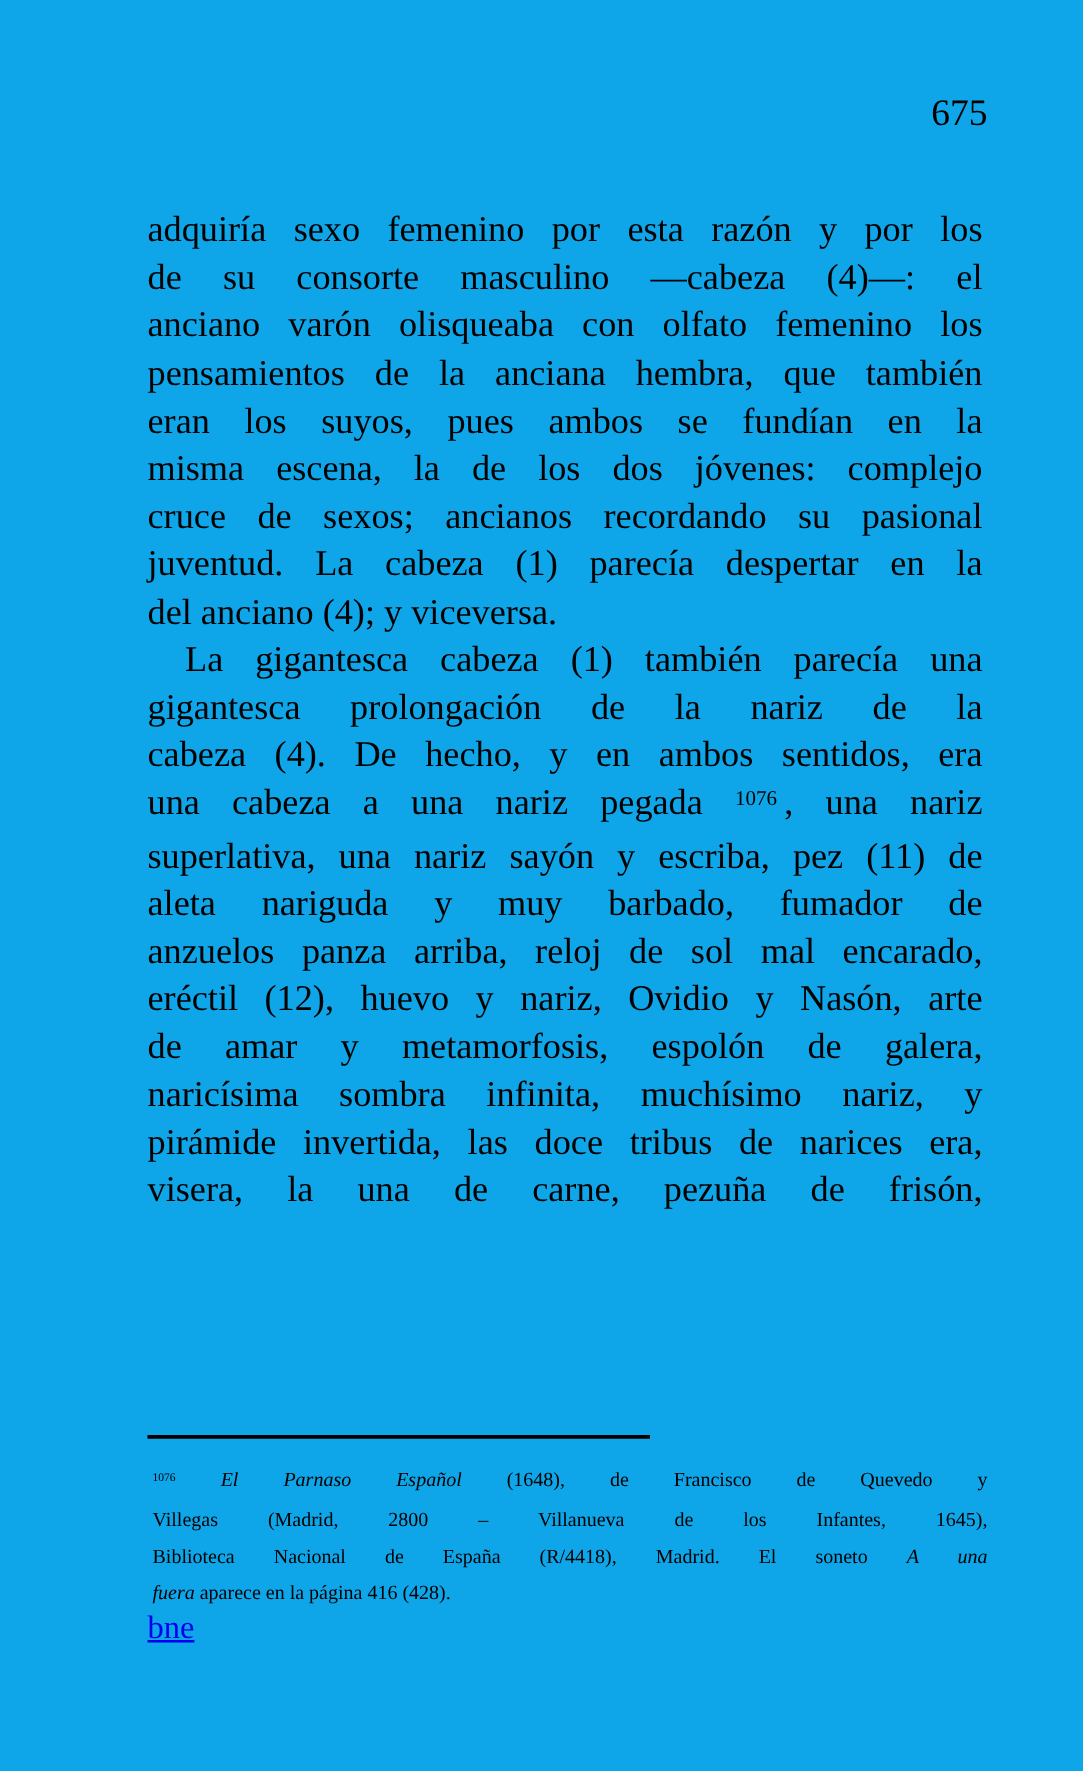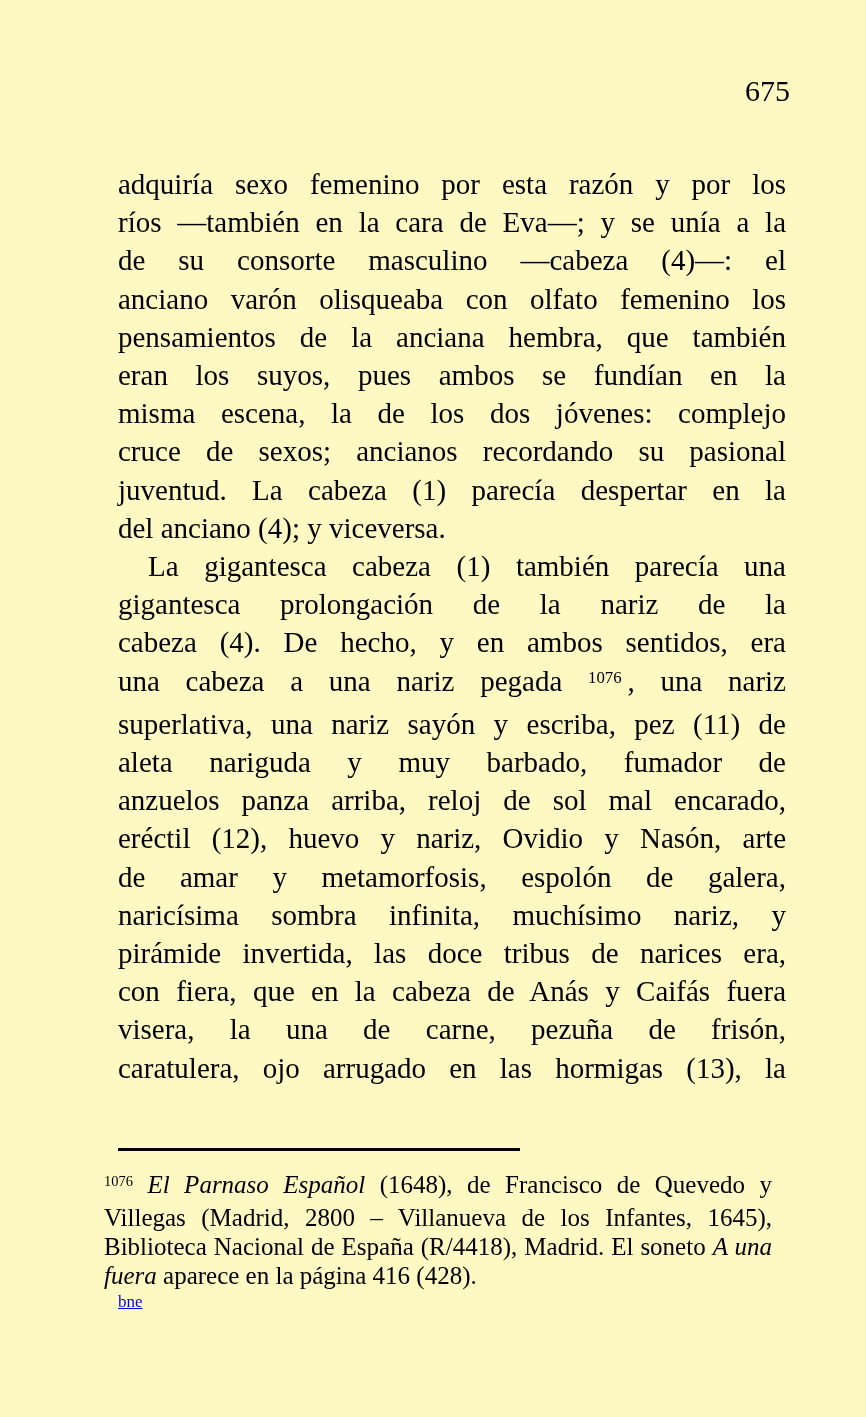--- a/index.html
+++ b/index.html
@@ -4,21 +4,21 @@
 <style>
   html, body {
     margin: 0;
     padding: 0;
     background: #ffffff;
   }
   .page {
     position: relative;
     width: 866px;
     height: 1417px;
-    background: #fef9c3;
+    background: #0ea5e9;
     color: #000000;
     font-family: "Liberation Serif", "DejaVu Serif", serif;
     overflow: hidden;
   }
   .page-number {
     position: absolute;
     top: 73px;
     left: 118px;
     width: 672px;
     text-align: right;
@@ -37,30 +37,30 @@
     position: absolute;
     top: 1148px;
     left: 118px;
     width: 402px;
     height: 3px;
     background: #000000;
   }
   .footnote-text {
     position: absolute;
     top: 1170px;
-    left: 104px;
+    left: 122px;
     width: 668px;
-    font-size: 25px;
+    font-size: 16px;
     line-height: 29px;
   }
   .bne-link {
     position: absolute;
     top: 1287px;
     left: 118px;
-    font-size: 17px;
+    font-size: 26px;
     line-height: 29px;
     color: #0000ee;
     text-decoration: underline;
     cursor: pointer;
   }
   .line {
     text-align: justify;
     text-align-last: justify;
     text-justify: inter-word;
   }
@@ -80,43 +80,40 @@
   }
 </style>
 </head>
 <body>
 
 <div class="page">
   <div class="page-number">675</div>
 
   <div class="body-text">
       <div class="line"><span class="seg">adquiría sexo femenino por esta razón y por los</span></div>
-      <div class="line"><span class="seg">ríos —también en la cara de Eva—; y se unía a la</span></div>
       <div class="line"><span class="seg">de su consorte masculino —cabeza (4)—: el</span></div>
       <div class="line"><span class="seg">anciano varón olisqueaba con olfato femenino los</span></div>
       <div class="line"><span class="seg">pensamientos de la anciana hembra, que también</span></div>
       <div class="line"><span class="seg">eran los suyos, pues ambos se fundían en la</span></div>
       <div class="line"><span class="seg">misma escena, la de los dos jóvenes: complejo</span></div>
       <div class="line"><span class="seg">cruce de sexos; ancianos recordando su pasional</span></div>
       <div class="line"><span class="seg">juventud. La cabeza (1) parecía despertar en la</span></div>
       <div class="line last"><span class="seg">del anciano (4); y viceversa.</span></div>
       <div class="line indent"><span class="seg">La gigantesca cabeza (1) también parecía una</span></div>
       <div class="line"><span class="seg">gigantesca prolongación de la nariz de la</span></div>
       <div class="line"><span class="seg">cabeza (4). De hecho, y en ambos sentidos, era</span></div>
       <div class="line"><span class="seg">una cabeza a una nariz pegada </span><span class="seg sup">1076</span><span class="seg"> , una nariz</span></div>
       <div class="line"><span class="seg">superlativa, una nariz sayón y escriba, pez (11) de</span></div>
       <div class="line"><span class="seg">aleta nariguda y muy barbado, fumador de</span></div>
       <div class="line"><span class="seg">anzuelos panza arriba, reloj de sol mal encarado,</span></div>
       <div class="line"><span class="seg">eréctil (12), huevo y nariz, Ovidio y Nasón, arte</span></div>
       <div class="line"><span class="seg">de amar y metamorfosis, espolón de galera,</span></div>
       <div class="line"><span class="seg">naricísima sombra infinita, muchísimo nariz, y</span></div>
       <div class="line"><span class="seg">pirámide invertida, las doce tribus de narices era,</span></div>
-      <div class="line"><span class="seg">con fiera, que en la cabeza de Anás y Caifás fuera</span></div>
       <div class="line"><span class="seg">visera, la una de carne, pezuña de frisón,</span></div>
-      <div class="line"><span class="seg">caratulera, ojo arrugado en las hormigas (13), la</span></div>
     </div>
 
   <div class="footnote-rule"></div>
 
   <div class="footnote-text">
       <div class="line"><span class="seg sup">1076</span><span class="seg"> </span><span class="seg it">El Parnaso Español</span><span class="seg"> (1648), de Francisco de Quevedo y</span></div>
       <div class="line"><span class="seg">Villegas (Madrid, 2800 – Villanueva de los Infantes, 1645),</span></div>
       <div class="line"><span class="seg">Biblioteca Nacional de España (R/4418), Madrid. El soneto </span><span class="seg it">A una</span></div>
       <div class="line last"><span class="seg it">fuera</span><span class="seg"> aparece en la página 416 (428).</span></div>
     </div>

